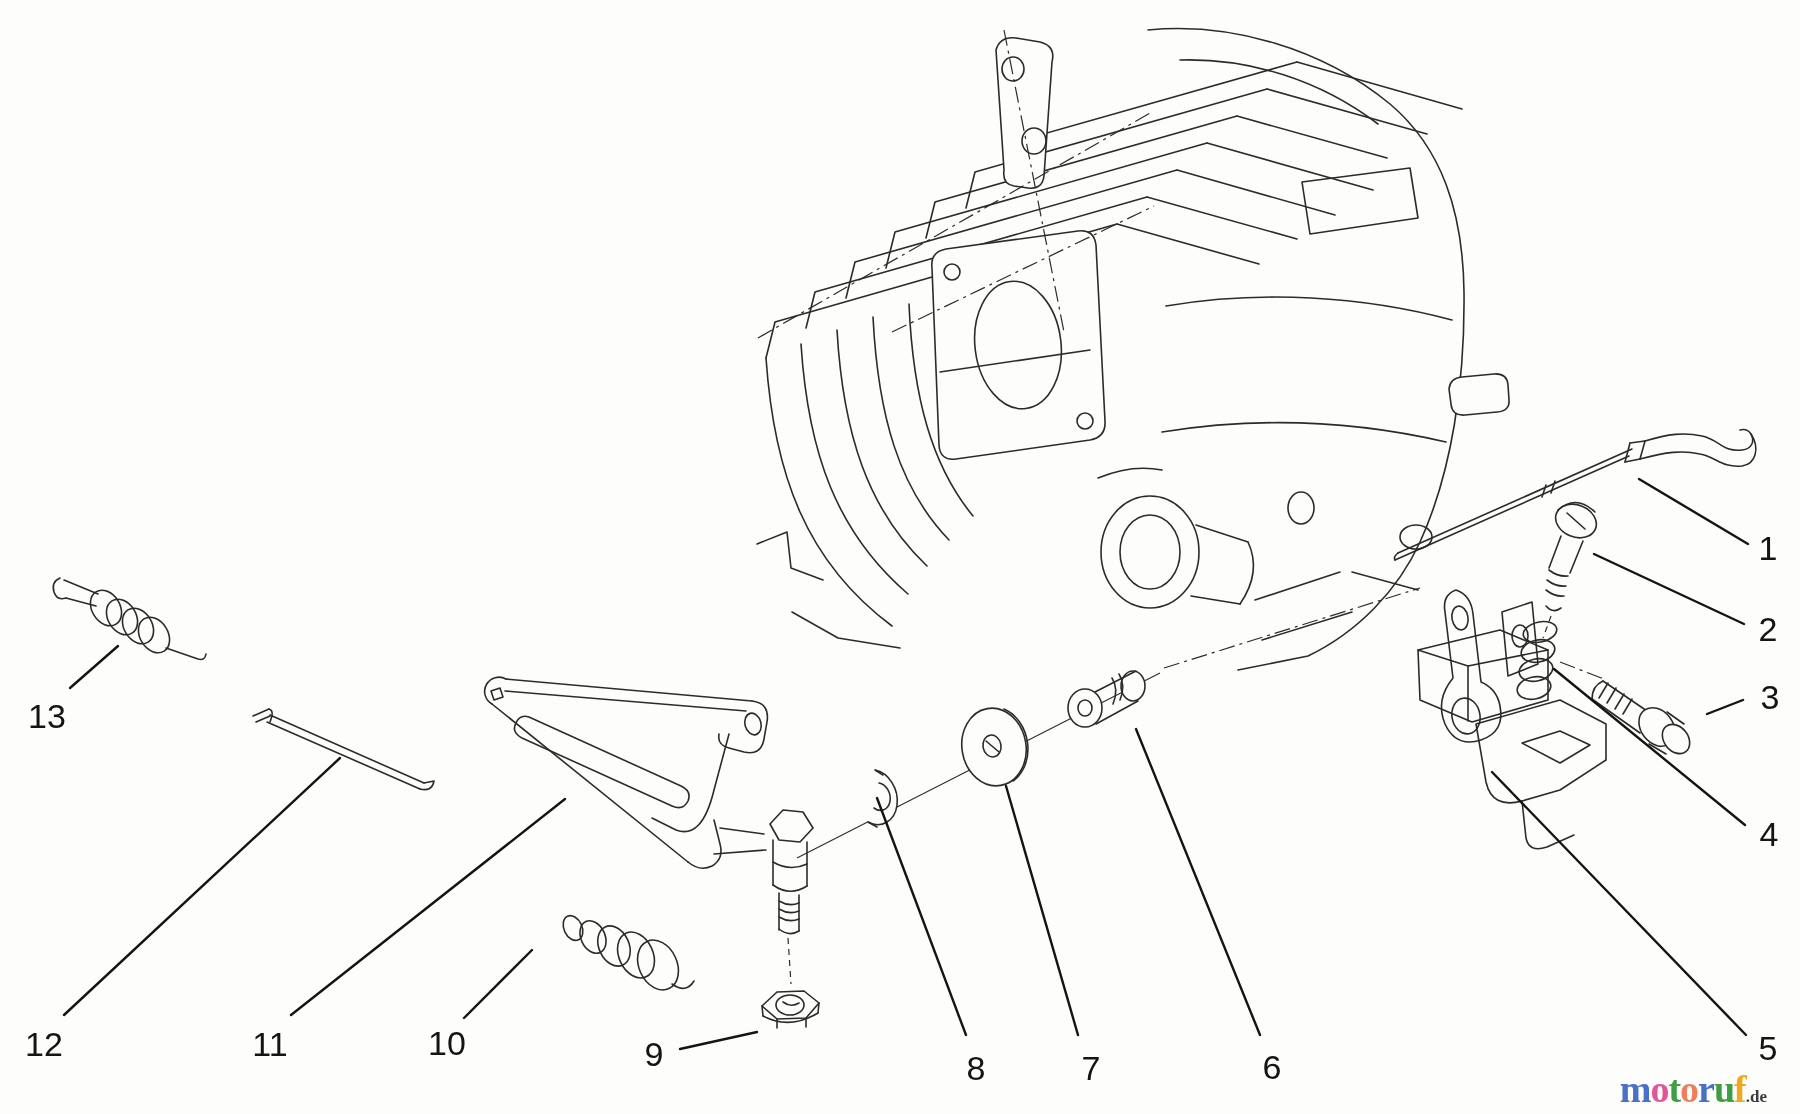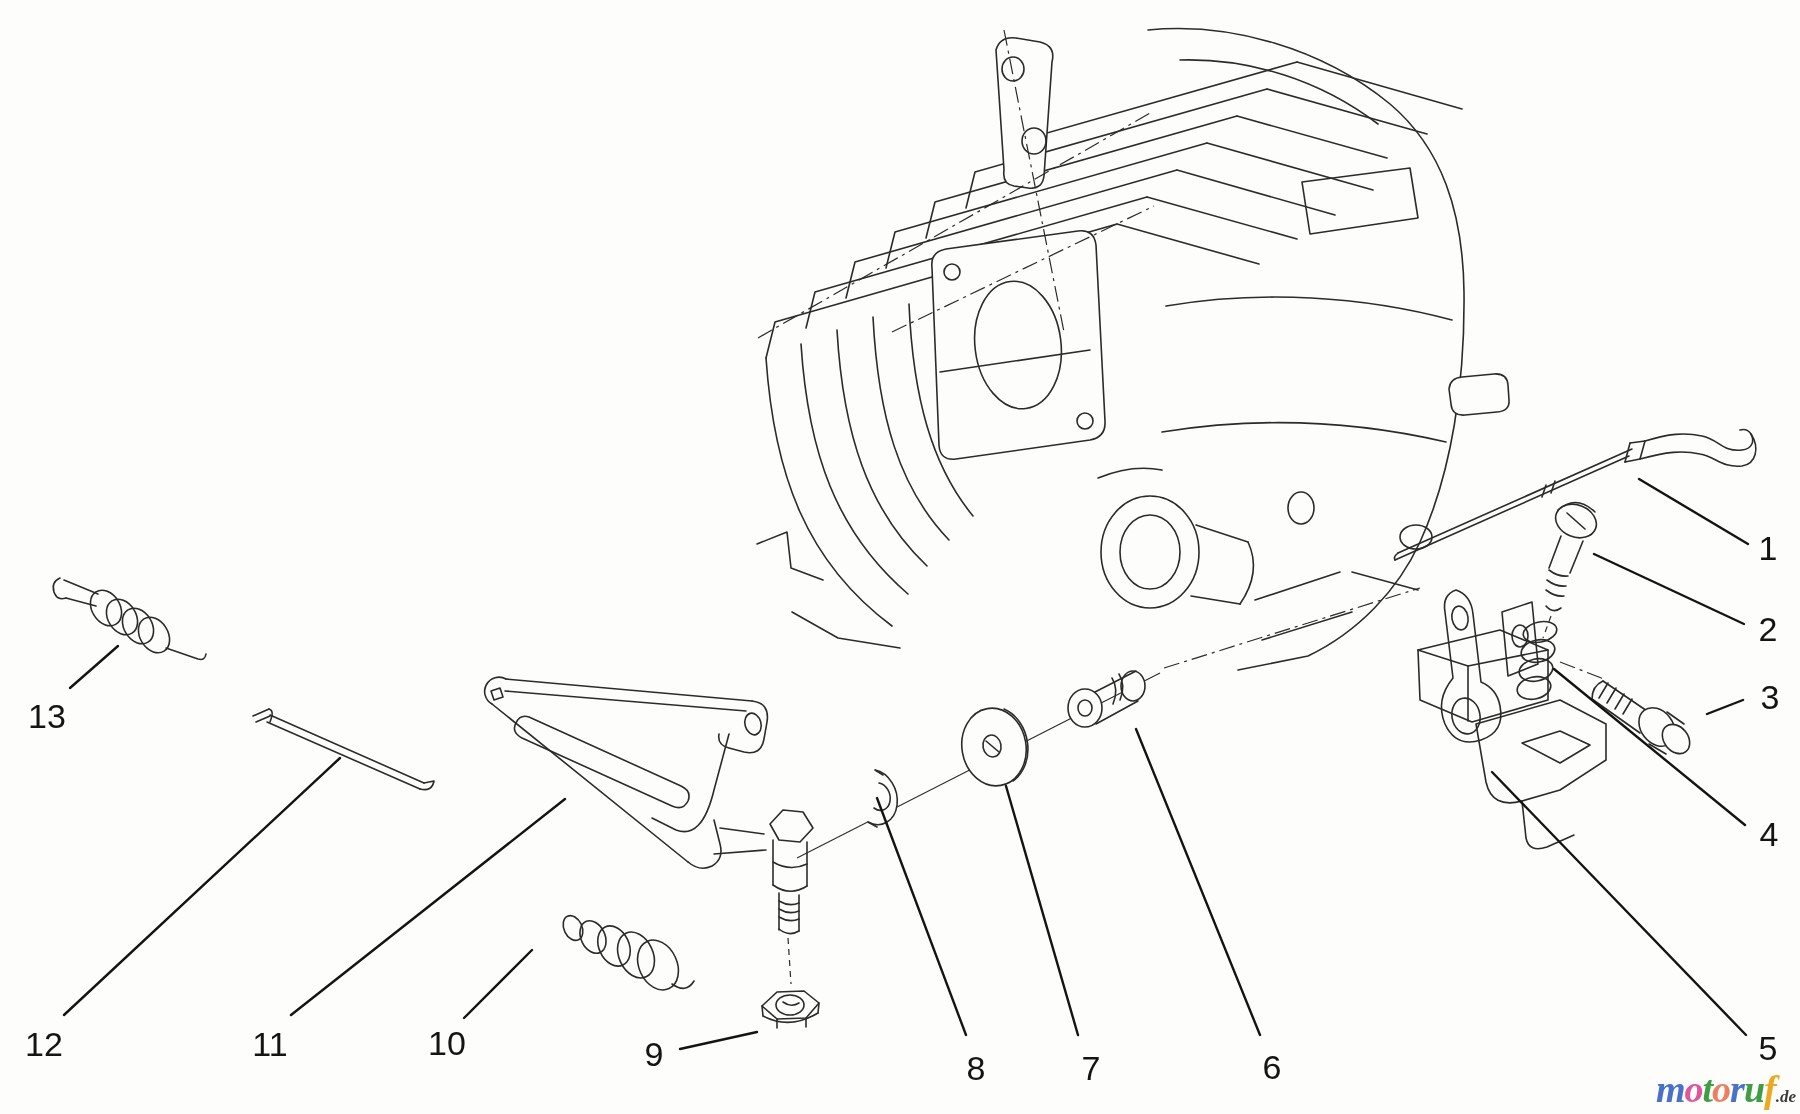--- a/index.html
+++ b/index.html
@@ -8,22 +8,22 @@
            font-family:"Liberation Sans", sans-serif; }
   svg { position:absolute; left:0; top:0; }
   svg * { vector-effect:non-scaling-stroke; }
   .ln   { fill:none; stroke:var(--line); stroke-width:1.6; stroke-linecap:round; stroke-linejoin:round; }
   .lnf  { fill:var(--bg); stroke:var(--line); stroke-width:1.6; stroke-linejoin:round; }
   .thin { fill:none; stroke:var(--line); stroke-width:1.1; }
   .dd   { fill:none; stroke:var(--line); stroke-width:1.2; stroke-dasharray:16 5 3 5; }
   .dash { fill:none; stroke:var(--line); stroke-width:1.2; stroke-dasharray:6 5; }
   .leader { stroke:var(--label); stroke-width:2.4; stroke-linecap:round; }
   .callout-num { font-family:"Liberation Sans", sans-serif; font-size:34px; fill:var(--label); text-anchor:middle; }
-  .logo { position:absolute; right:4px; bottom:6px; font-family:"Liberation Serif", serif;
-          font-weight:bold; font-size:38px; letter-spacing:-1px; line-height:1; cursor:pointer;font-style:italic; }
+  .logo { position:absolute; right:33px; bottom:6px; font-family:"Liberation Serif", serif;
+          font-weight:bold; font-size:38px; letter-spacing:-1px; line-height:1; cursor:pointer; }
   .logo .suffix { font-size:17px; font-weight:bold; letter-spacing:0; }
 </style>
 </head>
 <body>
 
 <div class="stage">
 <svg width="1800" height="1114" viewBox="0 0 1800 1114">
 
   <g>
 

